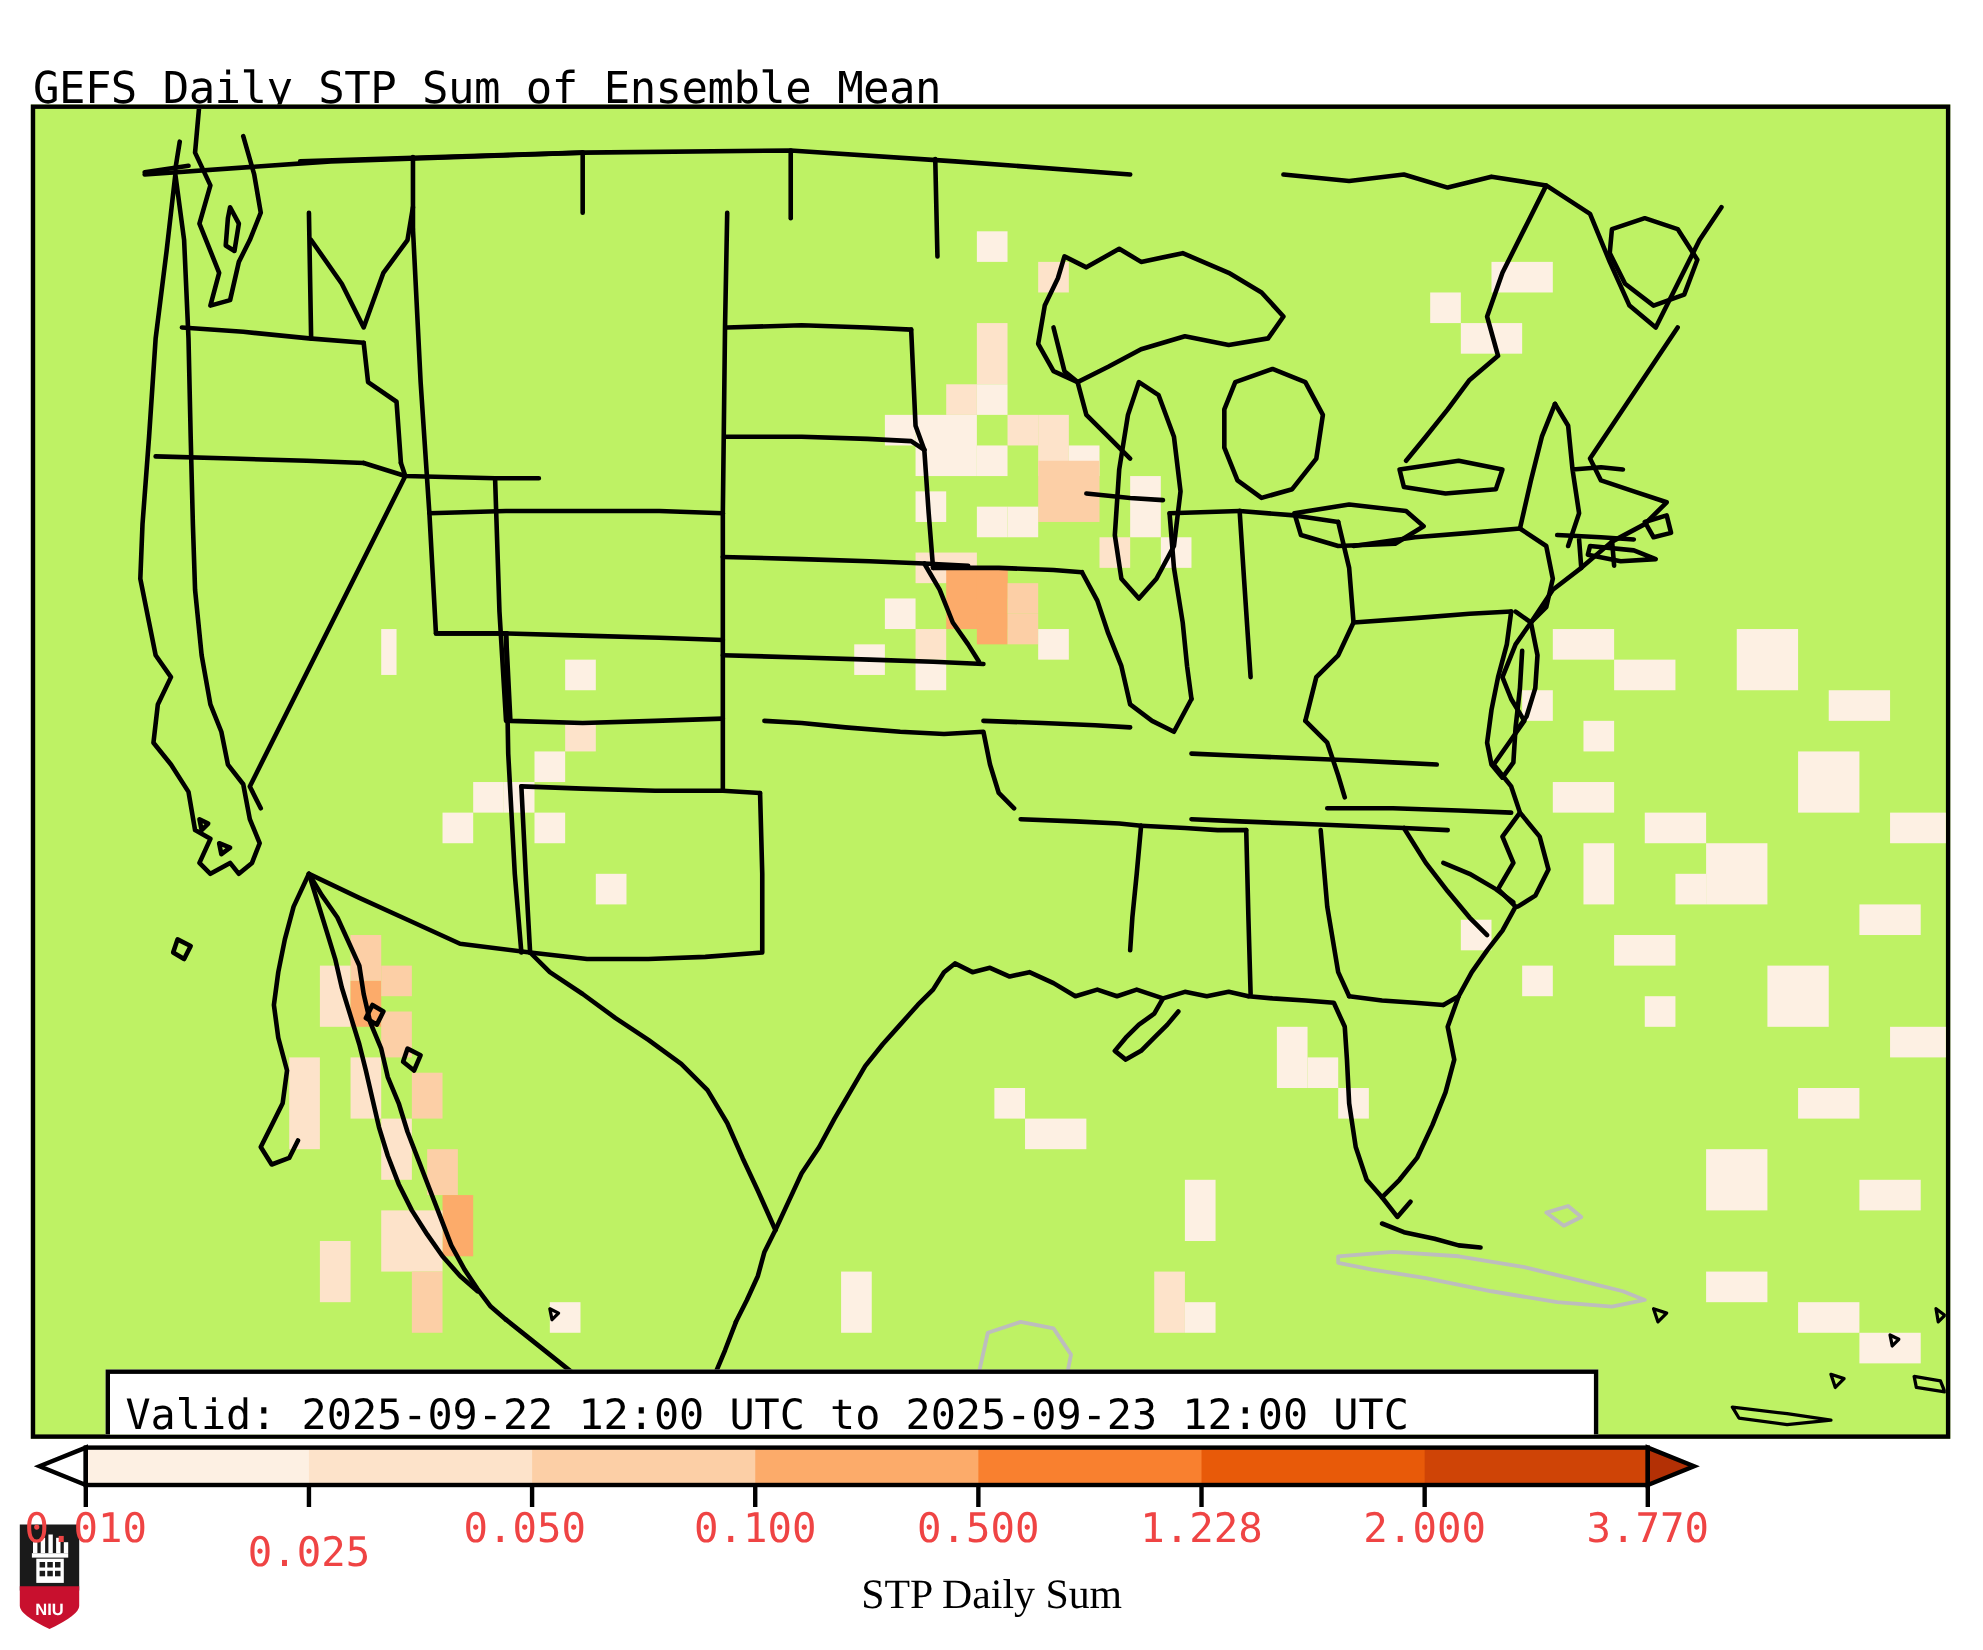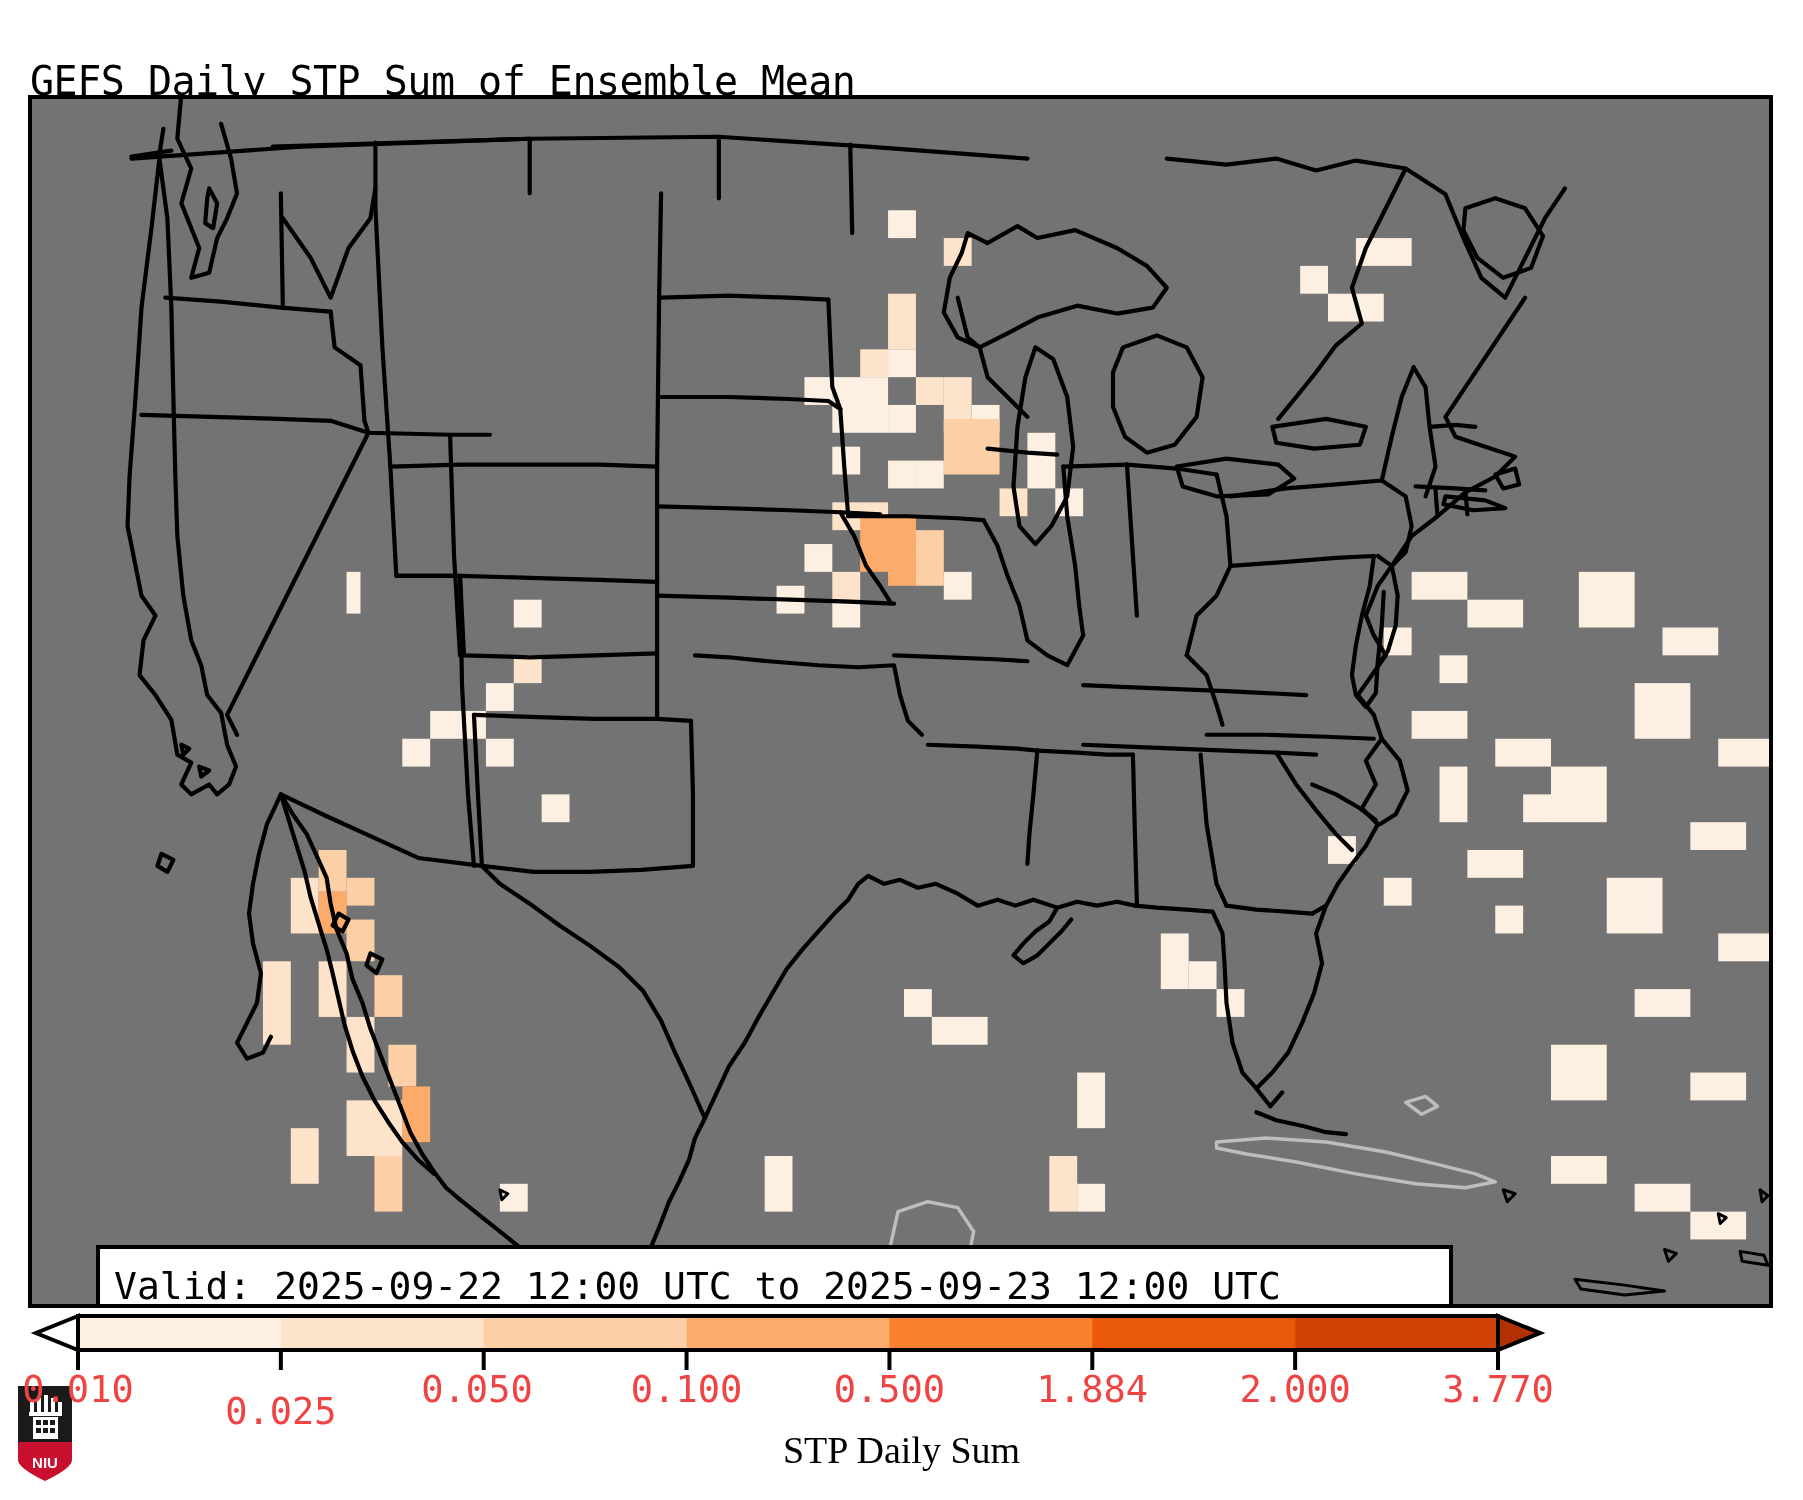--- a/index.html
+++ b/index.html
@@ -3,21 +3,21 @@
 <meta charset="utf-8">
 <style>
   html,body{margin:0;padding:0;background:#ffffff;}
   body{width:1803px;height:1500px;position:relative;overflow:hidden;
        font-family:"DejaVu Sans Mono","Liberation Mono",monospace;}
 
   #title{position:absolute;left:30px;top:18px;font-size:40px;color:#000;
          letter-spacing:-0.5px;white-space:nowrap;font-family:"DejaVu Sans Mono",monospace;margin-top:40px;}
 
   #map-frame{position:absolute;left:28px;top:95px;width:1745px;height:1213px;
-             border:4px solid #000;box-sizing:border-box;background:#737373;overflow:hidden;}
+             border:4px solid #000;box-sizing:border-box;background:#bef264;overflow:hidden;}
   #map-inner{position:absolute;left:0;top:0;width:100%;height:100%;}
   #grid-layer,#vector-layer{position:absolute;left:0;top:0;width:100%;height:100%;}
   #vector-layer{pointer-events:none;}
 
   #info-box{position:absolute;left:64px;top:1146px;width:1357px;height:132px;
             border:4px solid #000;box-sizing:border-box;background:#fff;z-index:5;
             padding:8px 14px 0 14px;}
   .info-line{font-size:38px;line-height:58px;color:#000;white-space:pre;
              font-family:"DejaVu Sans Mono",monospace;}
 
@@ -340,15 +340,15 @@
       <rect x="36" y="44" width="5" height="5"></rect>
   </g>
   <text x="31" y="84" font-size="15" font-weight="bold" fill="#ffffff" text-anchor="middle" font-family="'Liberation Sans',sans-serif">NIU</text>
 </svg>
 
 <div class="ctick" style="left: 78px;">0.010</div>
 <div class="ctick" style="left: 280.857px; margin-top: 22px;">0.025</div>
 <div class="ctick" style="left: 477px;">0.050</div>
 <div class="ctick" style="left: 686.571px;">0.100</div>
 <div class="ctick" style="left: 889.429px;">0.500</div>
-<div class="ctick" style="left: 1092.29px;">1.884</div>
+<div class="ctick" style="left: 1092.29px;">1.228</div>
 <div class="ctick" style="left: 1295.14px;">2.000</div>
 <div class="ctick" style="left: 1498px;">3.770</div>
 
 </body></html>

